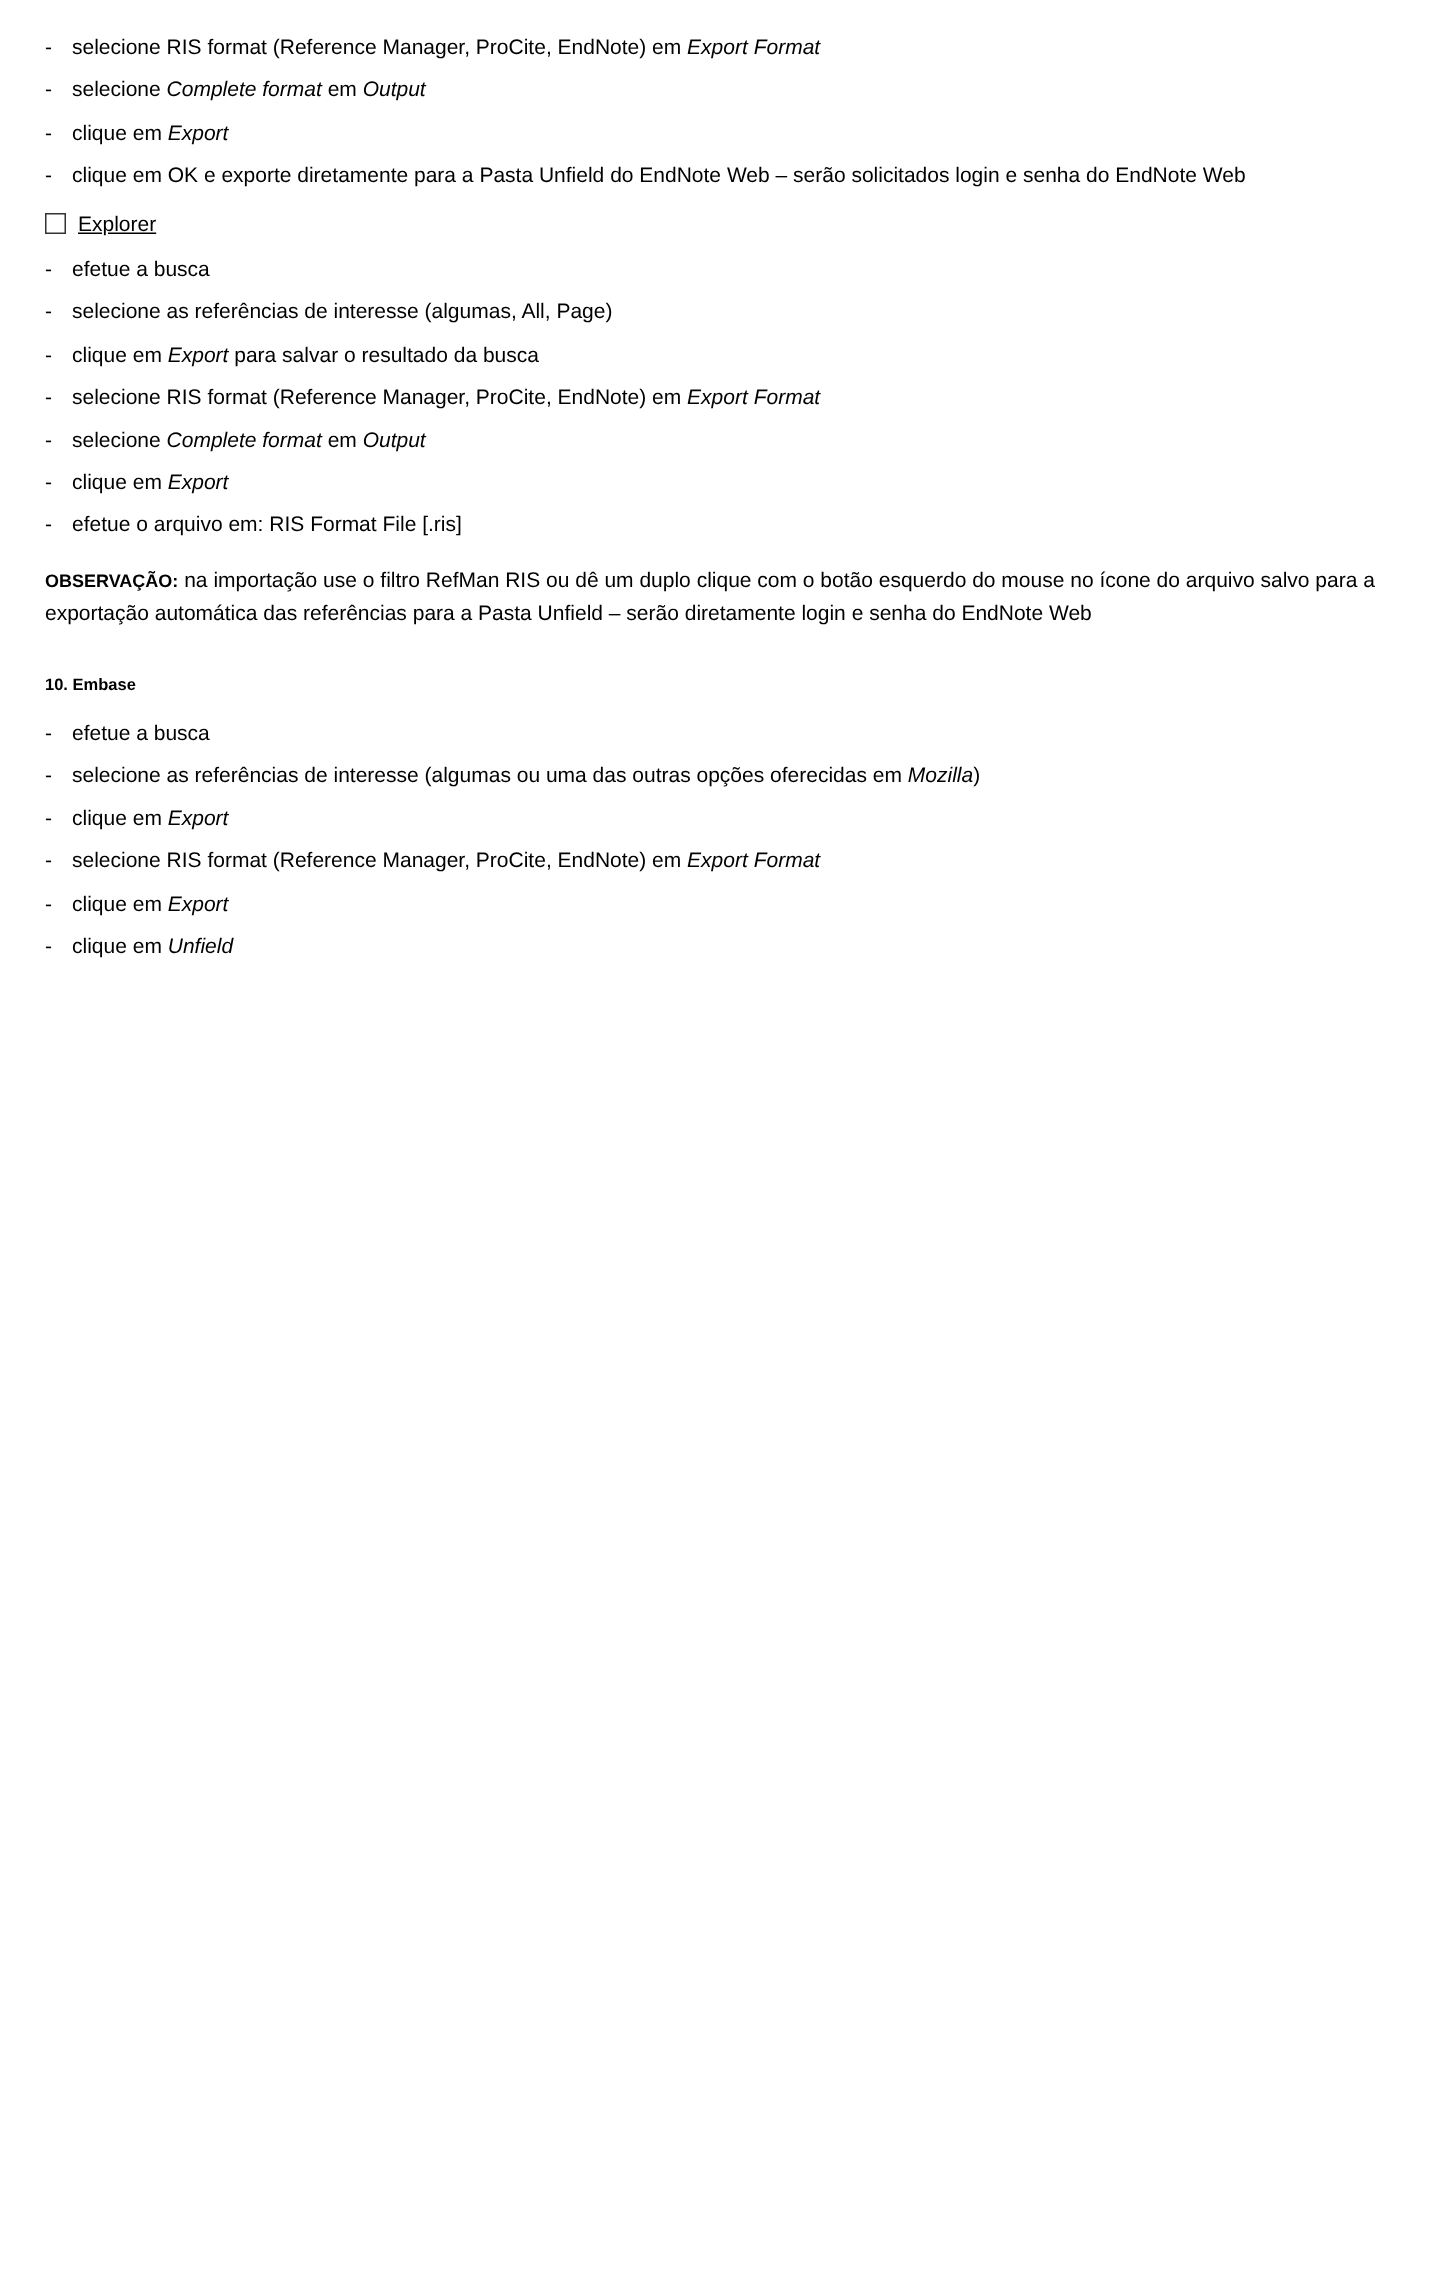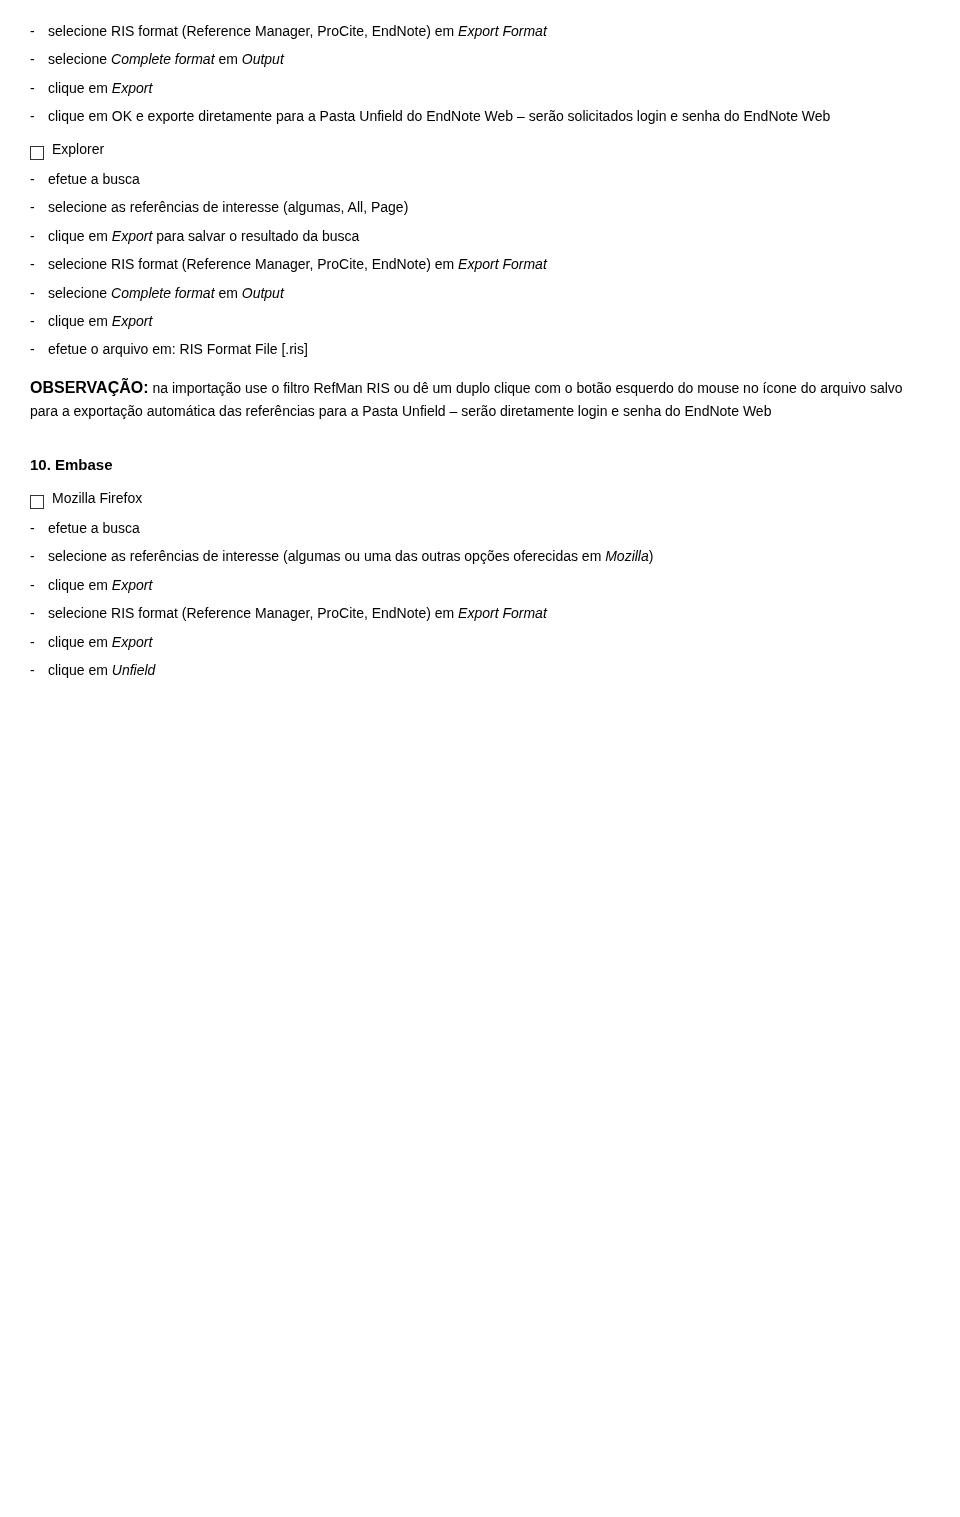--- a/index.html
+++ b/index.html
@@ -36,40 +36,41 @@
 
     em {
     }
 
     .observacao {
       margin: 14px 0;
     }
 
     .observacao-label {
       font-weight: bold;
-      font-size: 16px;
+      font-size: 12px;
     }
 
     .checkbox-line {
       display: flex;
-      align-items: flex-end;
+      align-items: center;
       margin-bottom: 6px;
+      text-decoration: underline;
     }
 
     .checkbox-symbol {
       display: inline-block;
       width: 14px;
       height: 14px;
       border: 1px solid #333;
       margin-right: 8px;
       flex-shrink: 0;
     }
 
     .section-heading {
-      font-size: 15px;
+      font-size: 11px;
       font-weight: bold;
       margin: 18px 0 10px 0;
     }
   </style>
 </head>
 <body>
 
 <div>
 
   <div>
@@ -160,24 +161,20 @@
       <span class="observacao-label">OBSERVAÇÃO:</span>
       <span> na importação use o filtro RefMan RIS ou dê um duplo clique com o botão esquerdo do mouse no ícone do arquivo salvo para a exportação automática das referências para a Pasta Unfield – serão diretamente login e senha do EndNote Web</span>
     </div>
 
   </div>
 
   <div style="margin-top: 30px;">
 
     <div class="section-heading">10. Embase</div>
 
-    <div class="checkbox-line" style="margin-bottom:8px;">
-      <span class="checkbox-symbol"></span>
-      <span>Mozilla Firefox</span>
-    </div>
 
     <div class="bullet-item">
       <span class="bullet-dash">-</span>
       <span class="bullet-text">
         efetue a busca
       </span>
     </div>
 
     <div class="bullet-item">
       <span class="bullet-dash">-</span>

